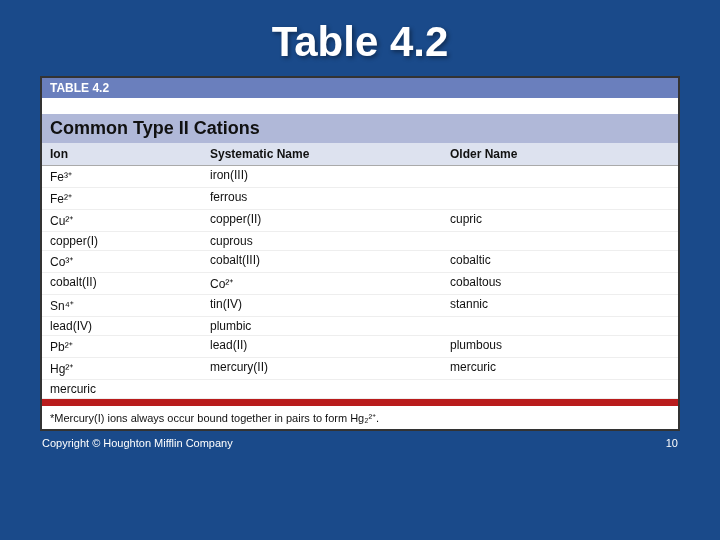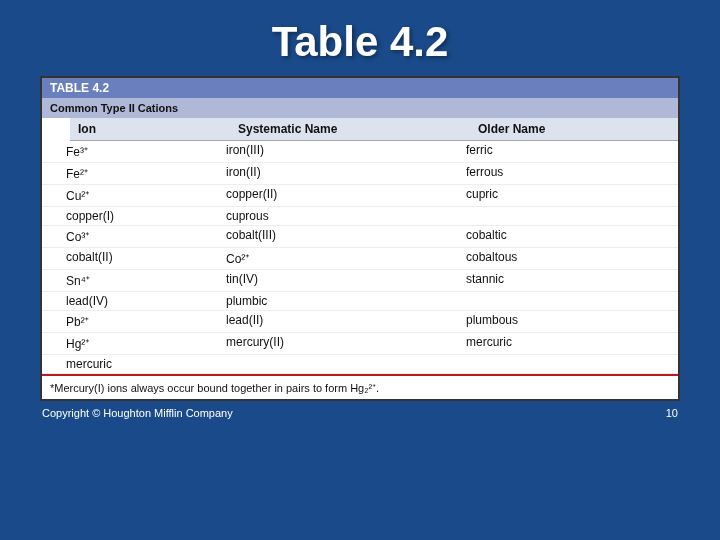--- a/index.html
+++ b/index.html
@@ -36,31 +36,31 @@
       background: #6a7fbd;
       color: white;
       font-weight: bold;
       font-size: 12px;
       padding: 3px 8px;
     }
 
     .table-title-row {
       background: #b0b8d8;
       font-weight: bold;
-      font-size: 11px;
+      font-size: 18px;
       padding: 4px 8px;
       color: #111;
+      margin-top: 16px;
     }
 
     .col-headers {
       background: #dde2ef;
       display: grid;
       grid-template-columns: 160px 240px 1fr;
       border-bottom: 1px solid #aaa;
-      margin-left: 28px;
     }
 
     .col-headers div {
       padding: 4px 8px;
       font-weight: bold;
       font-size: 12px;
       color: #111;
     }
 
     .data-rows {
@@ -70,29 +70,28 @@
     .data-row {
       display: grid;
       grid-template-columns: 160px 240px 1fr;
       border-bottom: 1px solid #eee;
     }
 
     .data-row div {
       padding: 2px 8px;
       font-size: 12px;
       color: #111;
-      margin-left: 16px;
     }
 
     .footnote-row {
       padding: 4px 8px;
       font-size: 11px;
       color: #111;
       background: white;
-      border-top: 2px solid #b91c1c;
+      border-top: 7px solid #b91c1c;
     }
 
     #footer {
       display: flex;
       justify-content: space-between;
       width: 640px;
       padding: 6px 2px 0 2px;
       color: white;
       font-size: 11px;
     }
@@ -107,25 +106,23 @@
   <div class="table-title-row">Common Type II Cations</div>
   <div class="col-headers">
     <div>Ion</div>
     <div>Systematic Name</div>
     <div>Older Name</div>
   </div>
   <div class="data-rows" id="table-body">
       <div class="data-row">
         <div>Fe³⁺</div>
         <div>iron(III)</div>
-        <div>ferric</div>
       </div>
       <div class="data-row">
         <div>Fe²⁺</div>
-        <div>iron(II)</div>
         <div>ferrous</div>
       </div>
       <div class="data-row">
         <div>Cu²⁺</div>
         <div>copper(II)</div>
         <div>cupric</div>
       </div>
       <div class="data-row">
         <div>copper(I)</div>
         <div>cuprous</div>

